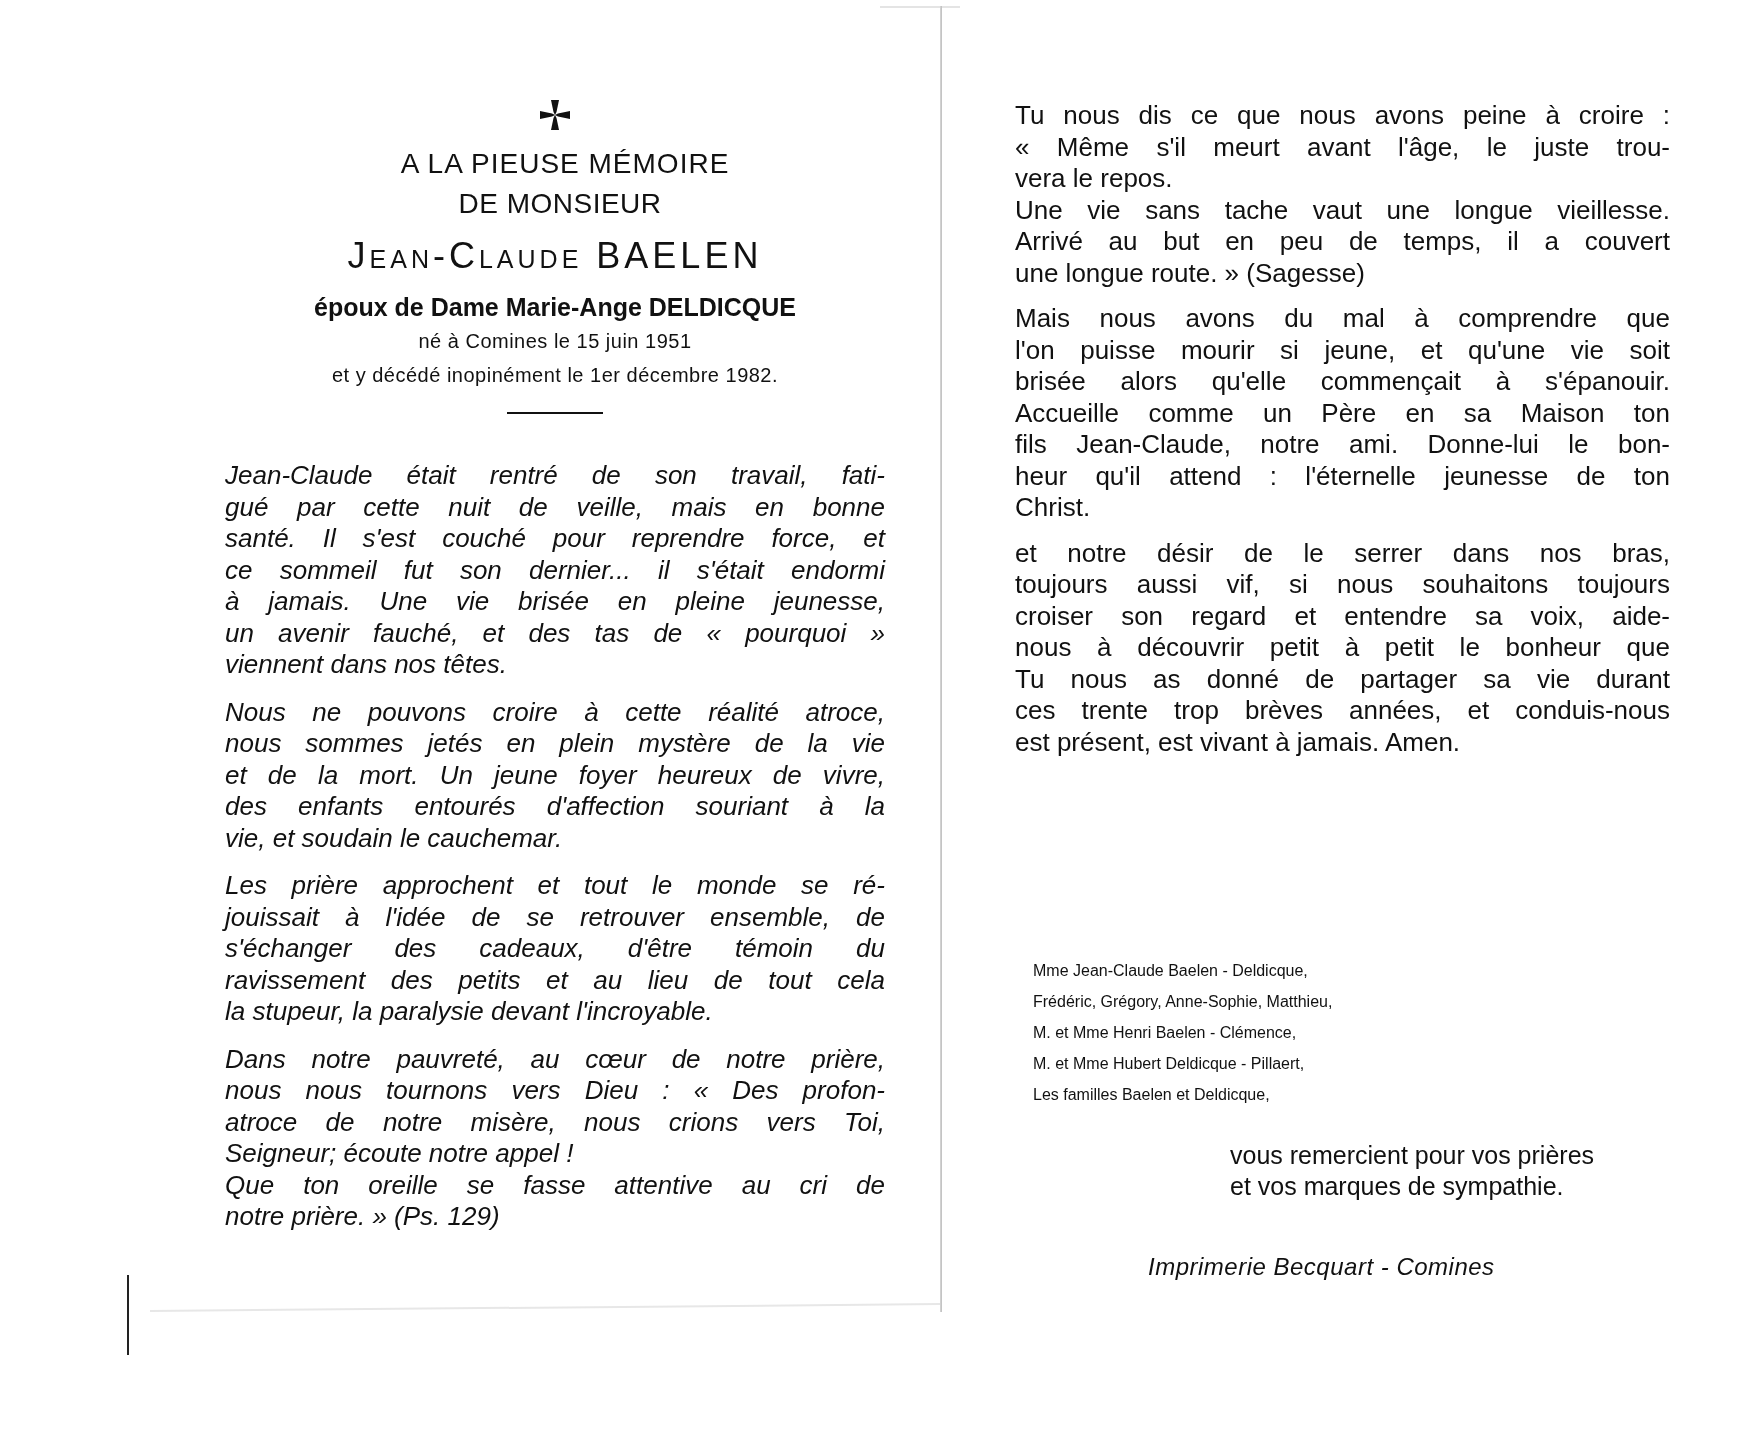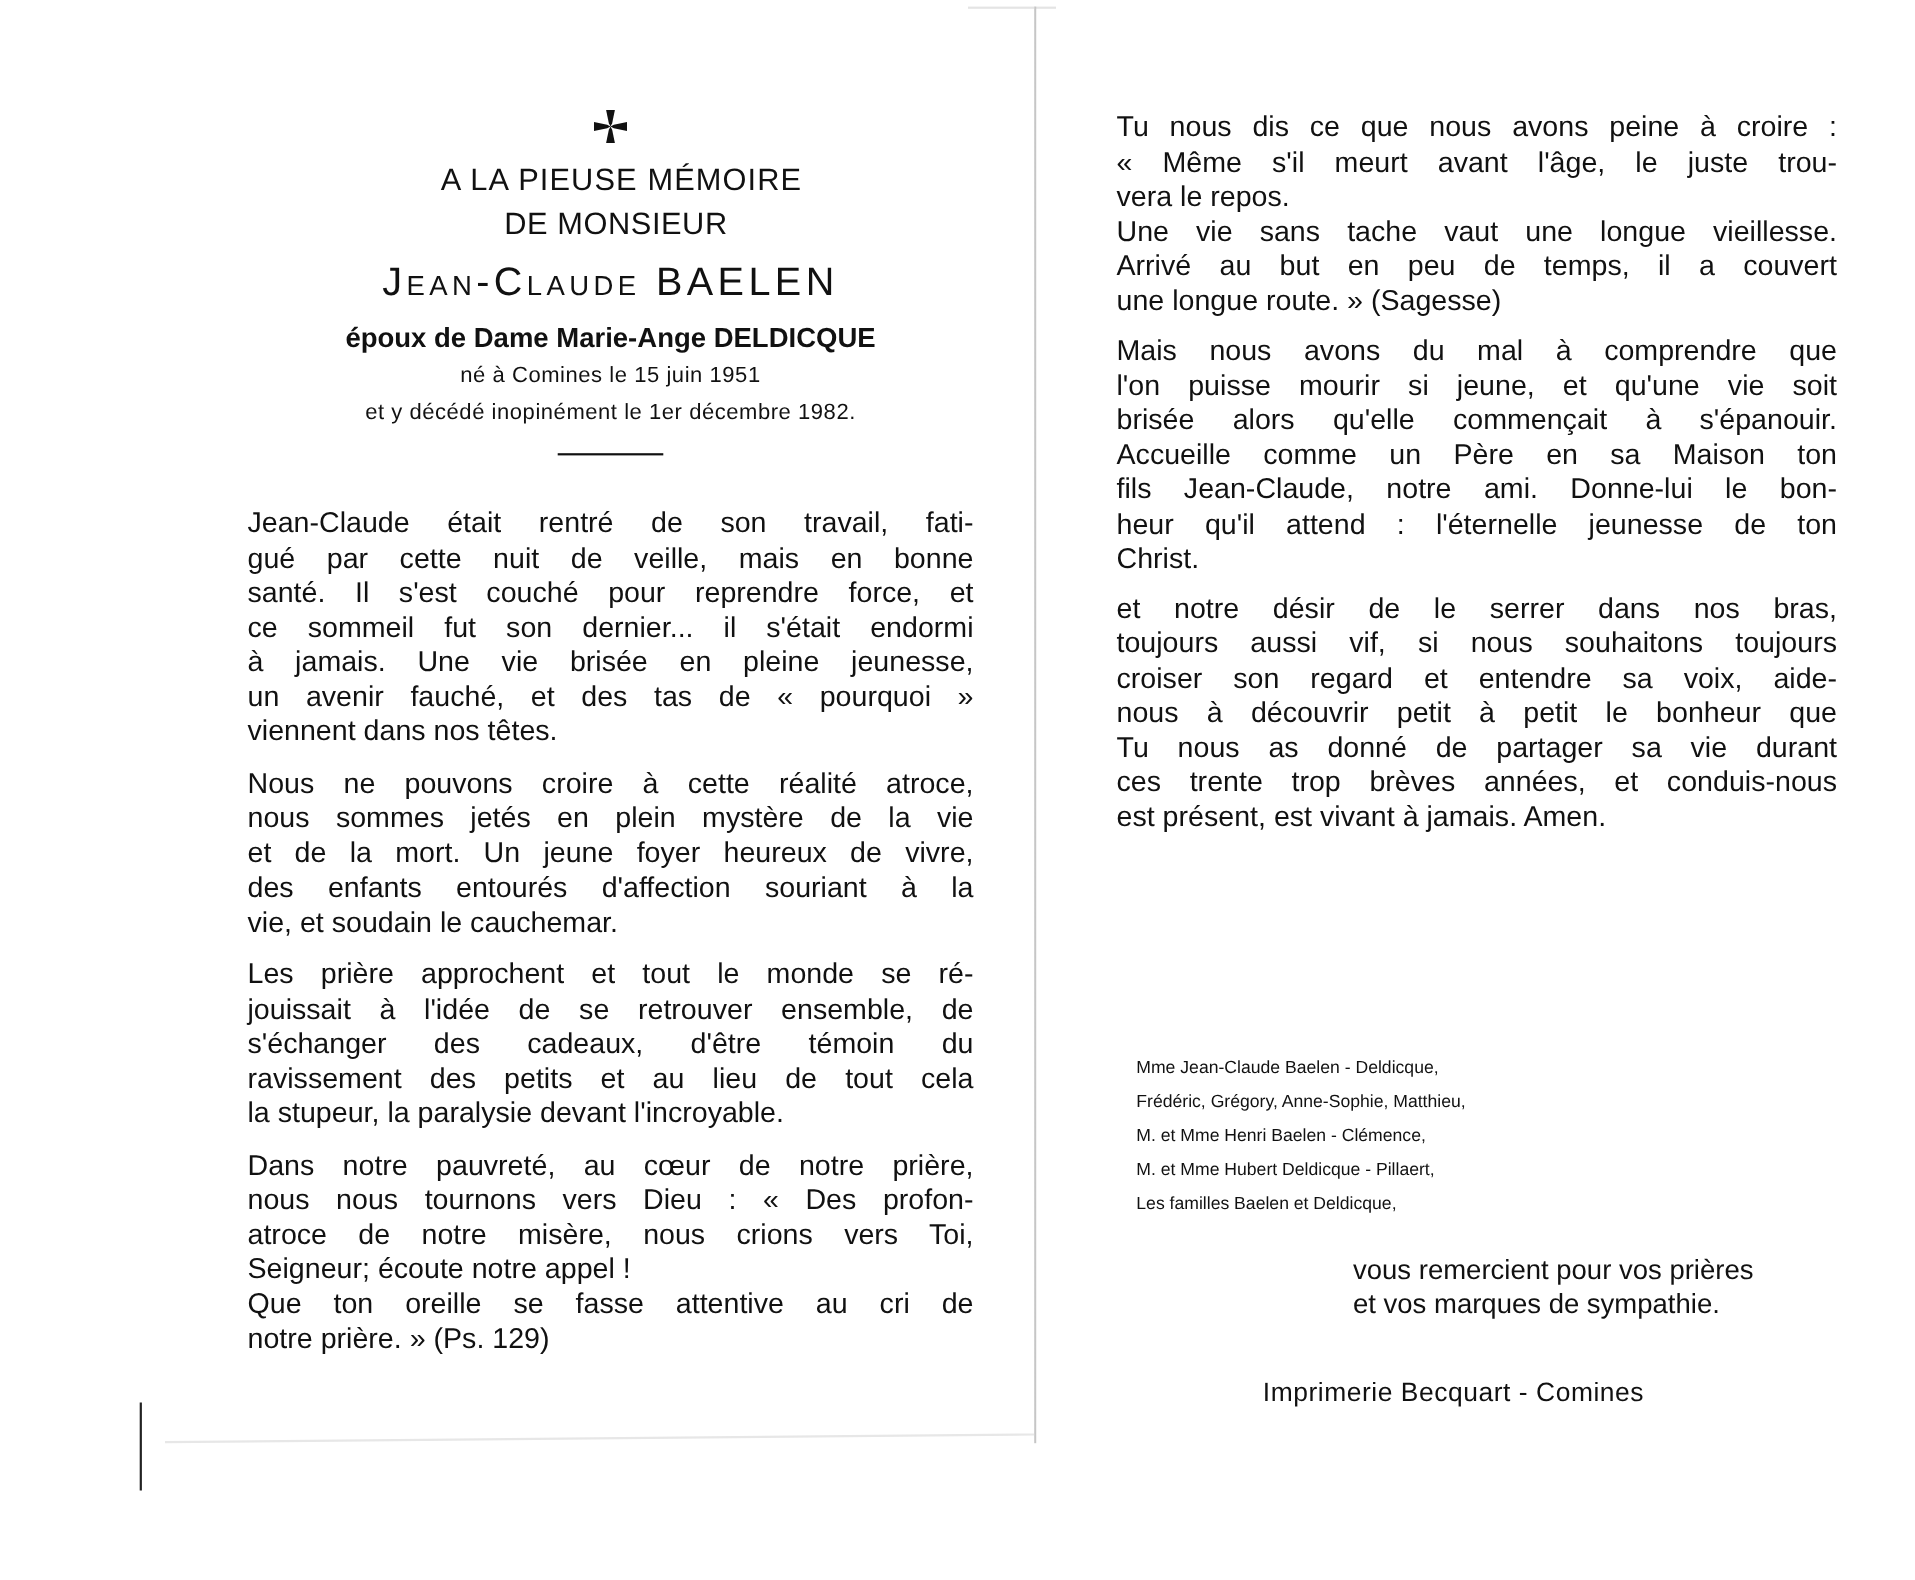--- a/index.html
+++ b/index.html
@@ -103,20 +103,21 @@
       height: 2px;
       background: #111;
       margin: 20px auto 0 auto;
     }
     .body-text {
       margin-top: 46px;
       font-size: 26px;
       line-height: 31.5px;
       text-align: justify;
       text-align-last: left;
+      font-style: italic;
     }
     .para {
       margin: 0 0 16px 0;
     }
     .line {
       display: block;
       text-align: justify;
       text-align-last: justify;
       white-space: nowrap;
     }
@@ -149,20 +150,21 @@
       top: 1140px;
       font-size: 25px;
       line-height: 31px;
     }
     .printer {
       position: absolute;
       left: 1148px;
       top: 1253px;
       font-size: 24px;
       letter-spacing: 0.5px;
+      font-style: italic;
     }
   </style>
 </head>
 <body>
 
 <div class="card-outline-top"></div>
 <div class="fold-line"></div>
 <div class="card-bottom-edge"></div>
 <div class="left-edge-mark"></div>
 

